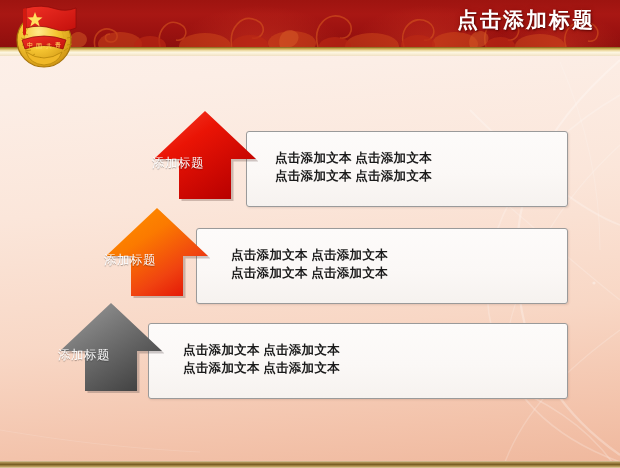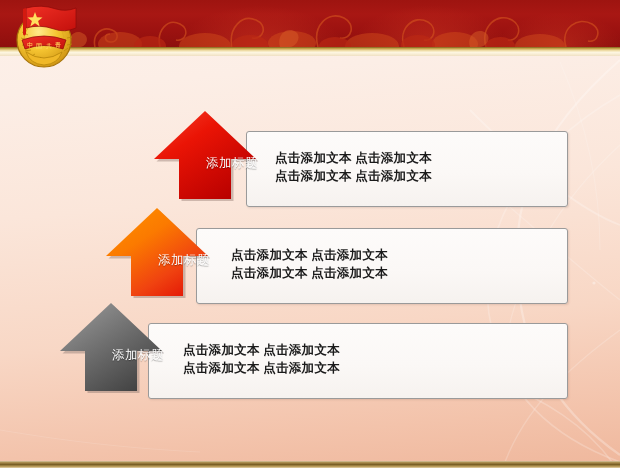--- a/index.html
+++ b/index.html
@@ -96,21 +96,21 @@
   .arrow-wrap {
     position: absolute;
     width: 106px;
     height: 92px;
   }
   .arrow-label {
     position: absolute;
     left: 0;
     width: 106px;
     top: 46px;
-    text-align: right;
+    text-align: left;
     color: #ffffff;
     font-size: 12.5px;
     letter-spacing: .5px;
     text-shadow: 0 1px 1px rgba(0,0,0,.35);
     pointer-events: none;
   }
 
   
   .bottom-bar {
     position: absolute;
@@ -171,20 +171,21 @@
         <ellipse cx="335" cy="46" rx="16" ry="9"></ellipse>
         <ellipse cx="418" cy="45" rx="17" ry="10"></ellipse>
         <ellipse cx="500" cy="46" rx="15" ry="9"></ellipse>
       </g>
       <g fill="#e0692a" opacity=".5">
         <path d="M70 47 C 66 36, 76 28, 84 34 C 90 38, 86 47, 80 47 Z"></path>
         <path d="M280 47 C 276 34, 288 26, 296 32 C 302 37, 296 47, 290 47 Z"></path>
         <path d="M470 47 C 466 35, 478 27, 486 33 C 492 38, 486 47, 480 47 Z"></path>
       </g>
     </svg>
+    <div class="header-title">点击添加标题</div>
   </div>
 
   <div class="gold-rule"></div>
 
   <svg class="emblem" width="78" height="68" viewBox="0 0 78 68">
     <defs>
       <radialGradient id="gold" cx="40%" cy="35%" r="75%">
         <stop offset="0%" stop-color="#ffe98a"></stop>
         <stop offset="45%" stop-color="#f5c431"></stop>
         <stop offset="100%" stop-color="#c98d0d"></stop>

